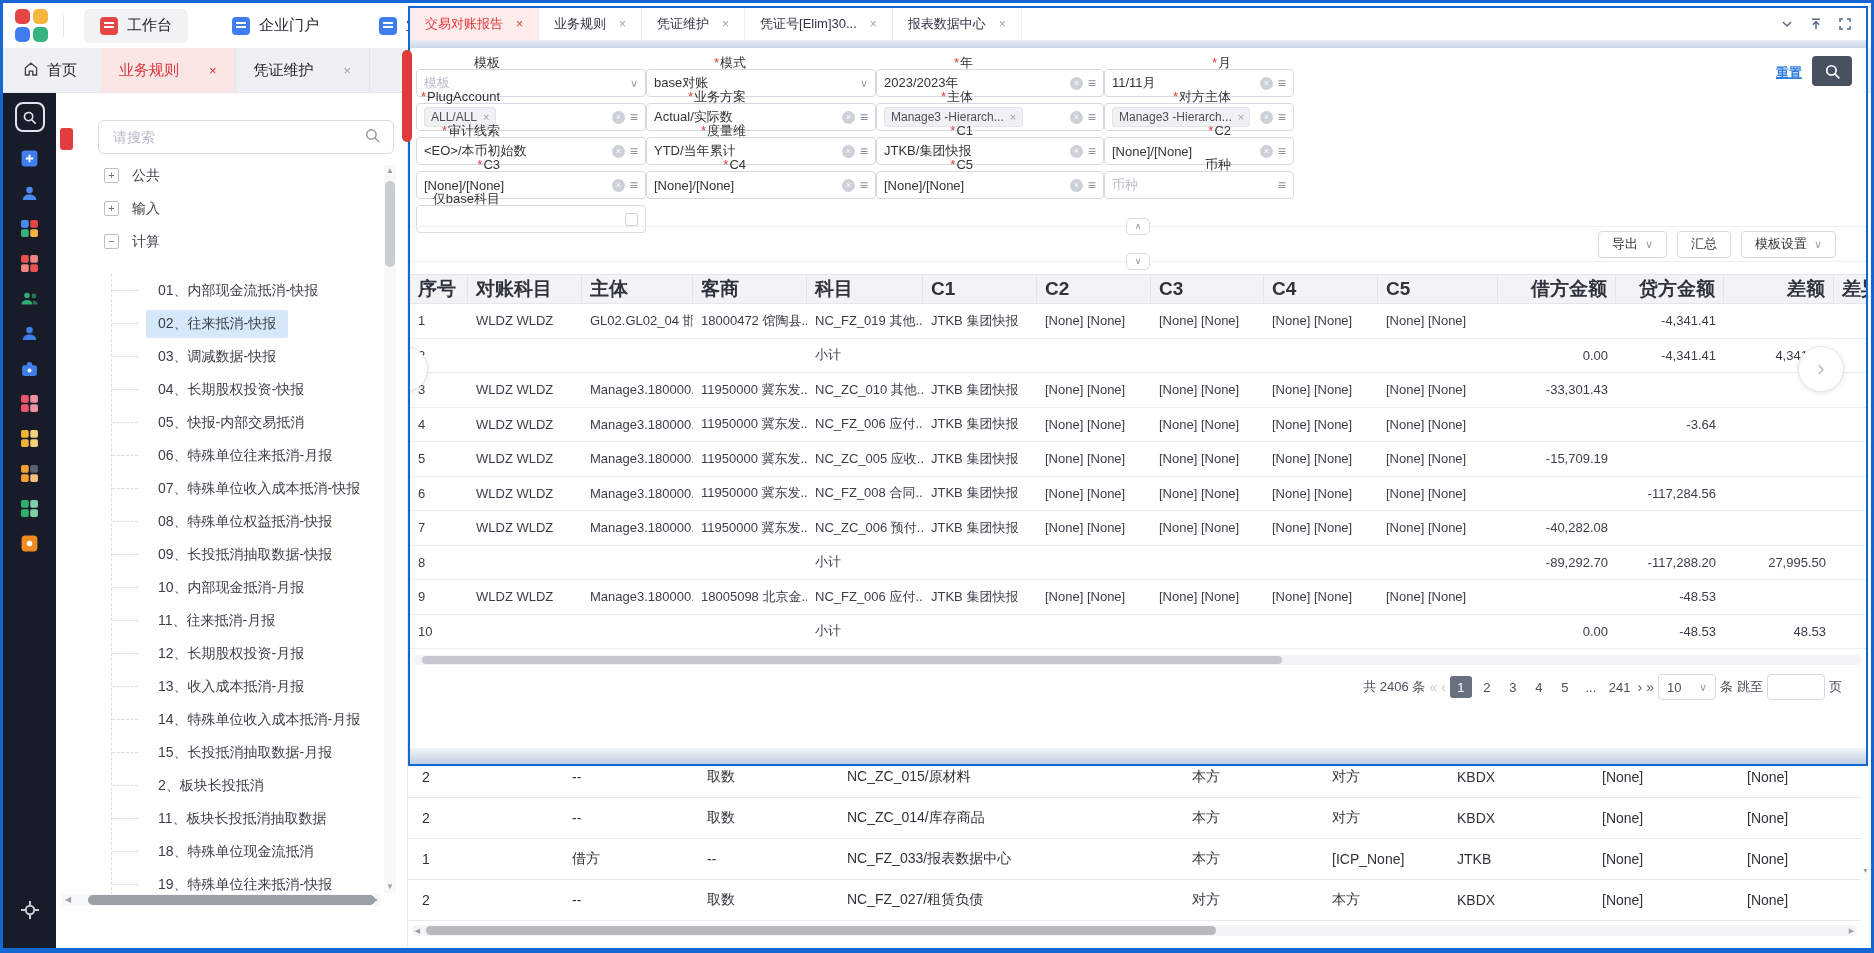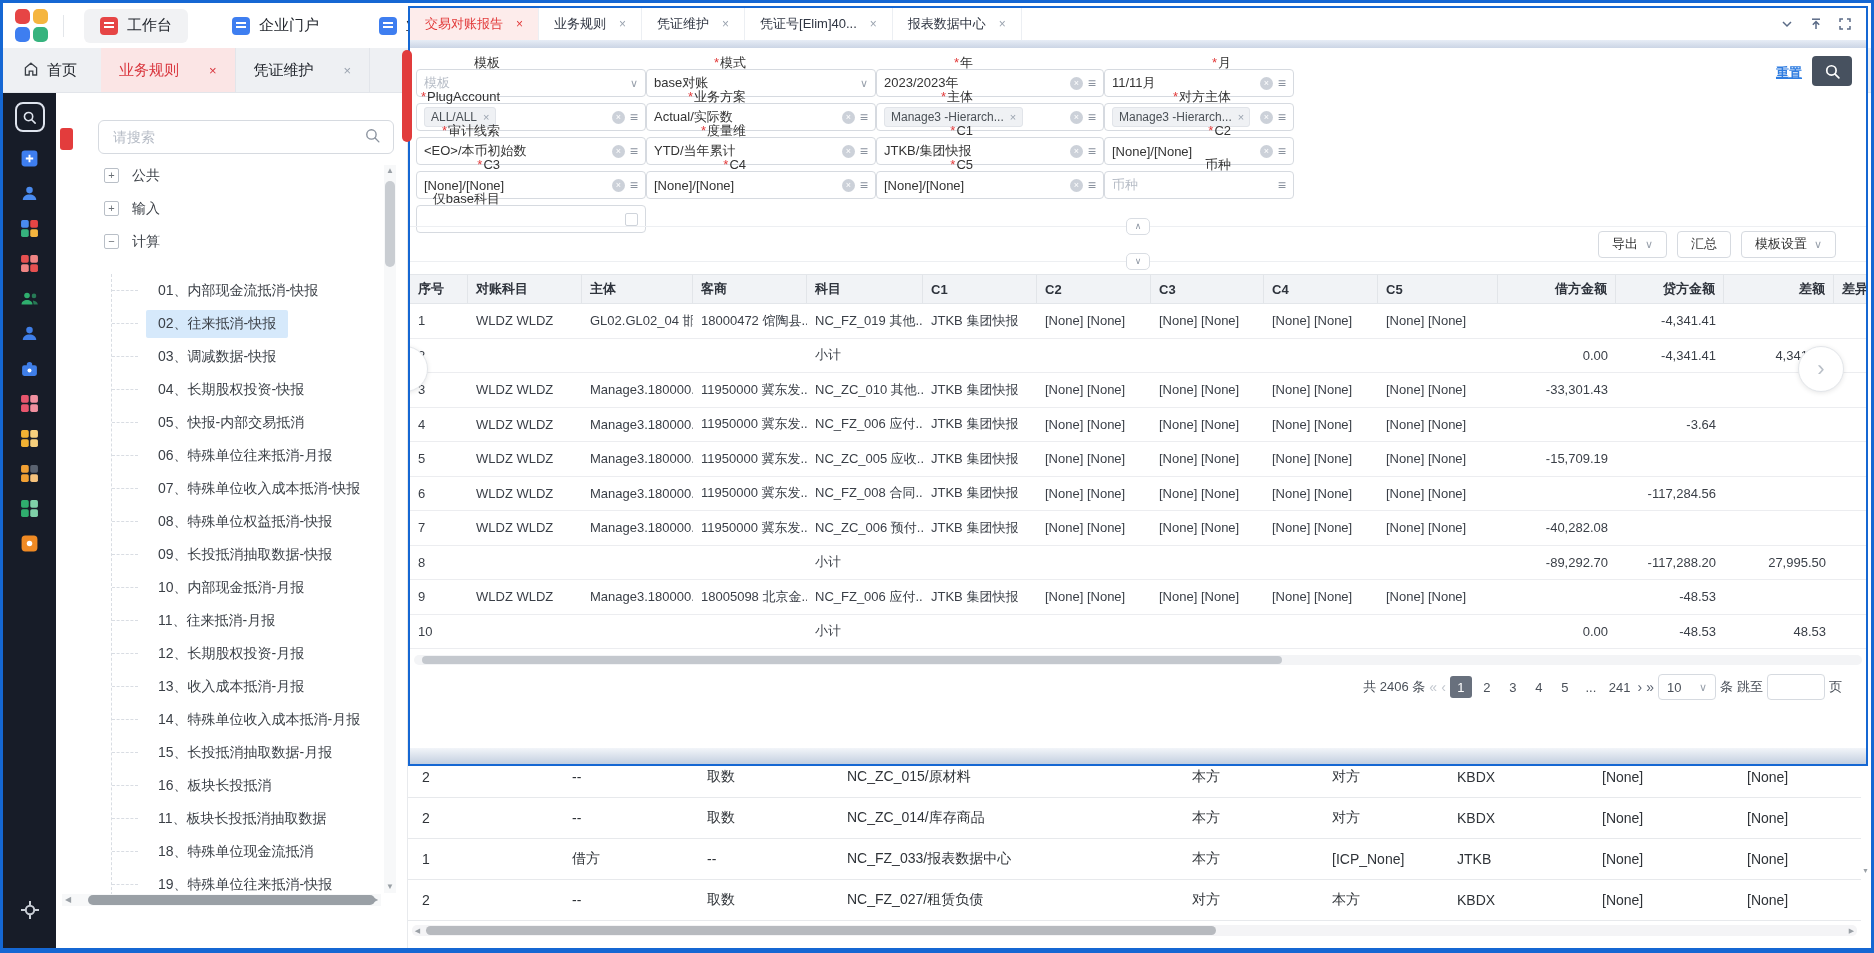--- a/index.html
+++ b/index.html
@@ -102,21 +102,21 @@
   .ov-search{position:absolute;top:48px;right:14px;width:40px;height:30px;background:#47515f;border-radius:4px;display:flex;align-items:center;justify-content:center;cursor:pointer;}
 
   .ov-band{height:36px;margin-top:4px;border-top:1px solid #edeff2;border-bottom:1px solid #edeff2;display:flex;align-items:center;justify-content:flex-end;gap:10px;padding-right:30px;position:relative;}
   .chev-btn{position:absolute;left:50%;transform:translateX(-50%);width:24px;height:17px;border:1px solid #d9dde3;border-radius:5px;background:#fff;color:#8a93a0;font-size:9px;line-height:15px;text-align:center;cursor:pointer;z-index:2;}
   .chev-up{top:-9px;}
   .chev-down{bottom:-9px;}
   .btn{height:27px;border:1px solid #d6dae0;border-radius:4px;background:#fff;font-size:13px;color:#333;padding:0 13px;display:flex;align-items:center;gap:7px;cursor:pointer;white-space:nowrap;}
 
   .ov-table{margin-top:12px;}
   .ot-head{height:30px;display:flex;background:#f1f3f6;border-top:1px solid #e3e6ea;border-bottom:1px solid #e3e6ea;}
-  .ot-hc{display:flex;align-items:center;padding:12px 8px;font-size:13px;font-weight:bold;color:#2e333c;border-right:1px solid #e2e5e9;overflow:hidden;white-space:nowrap;flex:0 0 auto;}
+  .ot-hc{display:flex;align-items:center;padding:12px 8px;font-size:19px;font-weight:bold;color:#2e333c;border-right:1px solid #e2e5e9;overflow:hidden;white-space:nowrap;flex:0 0 auto;}
   .ot-row{height:34.5px;display:flex;border-bottom:1px solid #ecedf0;}
   .ot-c{display:flex;align-items:center;padding:0 8px;font-size:13px;color:#3a3f47;overflow:hidden;white-space:nowrap;flex:0 0 auto;}
   .num{justify-content:flex-end;}
   .ov-hscroll{height:10px;margin:6px 4px 0 4px;background:#f3f4f6;border-radius:5px;position:relative;}
   .ov-hscroll .thumb{position:absolute;left:8px;width:860px;top:1px;bottom:1px;background:#c4c8ce;border-radius:5px;}
 
   .ov-pager{height:30px;margin-top:7px;display:flex;align-items:center;justify-content:flex-end;gap:4px;padding-right:24px;font-size:13px;color:#4a5059;}
   .pg{min-width:22px;height:22px;display:flex;align-items:center;justify-content:center;border-radius:3px;cursor:pointer;padding:0 3px;}
   .pg.active{background:#68707d;color:#fff;}
   .pg-arr{color:#5a6270;cursor:pointer;font-size:14px;}
@@ -349,21 +349,21 @@
         <div class="tr-item">
           <span class="hl">13、收入成本抵消-月报</span>
         </div>
         <div class="tr-item">
           <span class="hl">14、特殊单位收入成本抵消-月报</span>
         </div>
         <div class="tr-item">
           <span class="hl">15、长投抵消抽取数据-月报</span>
         </div>
         <div class="tr-item">
-          <span class="hl">16、板块长投抵消</span>
+          <span class="hl">2、板块长投抵消</span>
         </div>
         <div class="tr-item">
           <span class="hl">11、板块长投抵消抽取数据</span>
         </div>
         <div class="tr-item">
           <span class="hl">18、特殊单位现金流抵消</span>
         </div>
         <div class="tr-item">
           <span class="hl">19、特殊单位往来抵消-快报</span>
         </div>
@@ -447,21 +447,21 @@
       </div>
       <div class="ov-tab">
         <span>业务规则</span>
         <span class="ov-x">×</span>
       </div>
       <div class="ov-tab">
         <span>凭证维护</span>
         <span class="ov-x">×</span>
       </div>
       <div class="ov-tab">
-        <span>凭证号[Elim]40...</span>
+        <span>凭证号[Elim]30...</span>
         <span class="ov-x">×</span>
       </div>
       <div class="ov-tab">
         <span>报表数据中心</span>
         <span class="ov-x">×</span>
       </div>
       <div class="ov-winctl">
       <span>
         <svg width="14" height="14" viewBox="0 0 14 14">
             <path d="M3 5l4 4 4-4" fill="none" stroke="#5b6b87" stroke-width="1.5"></path>

